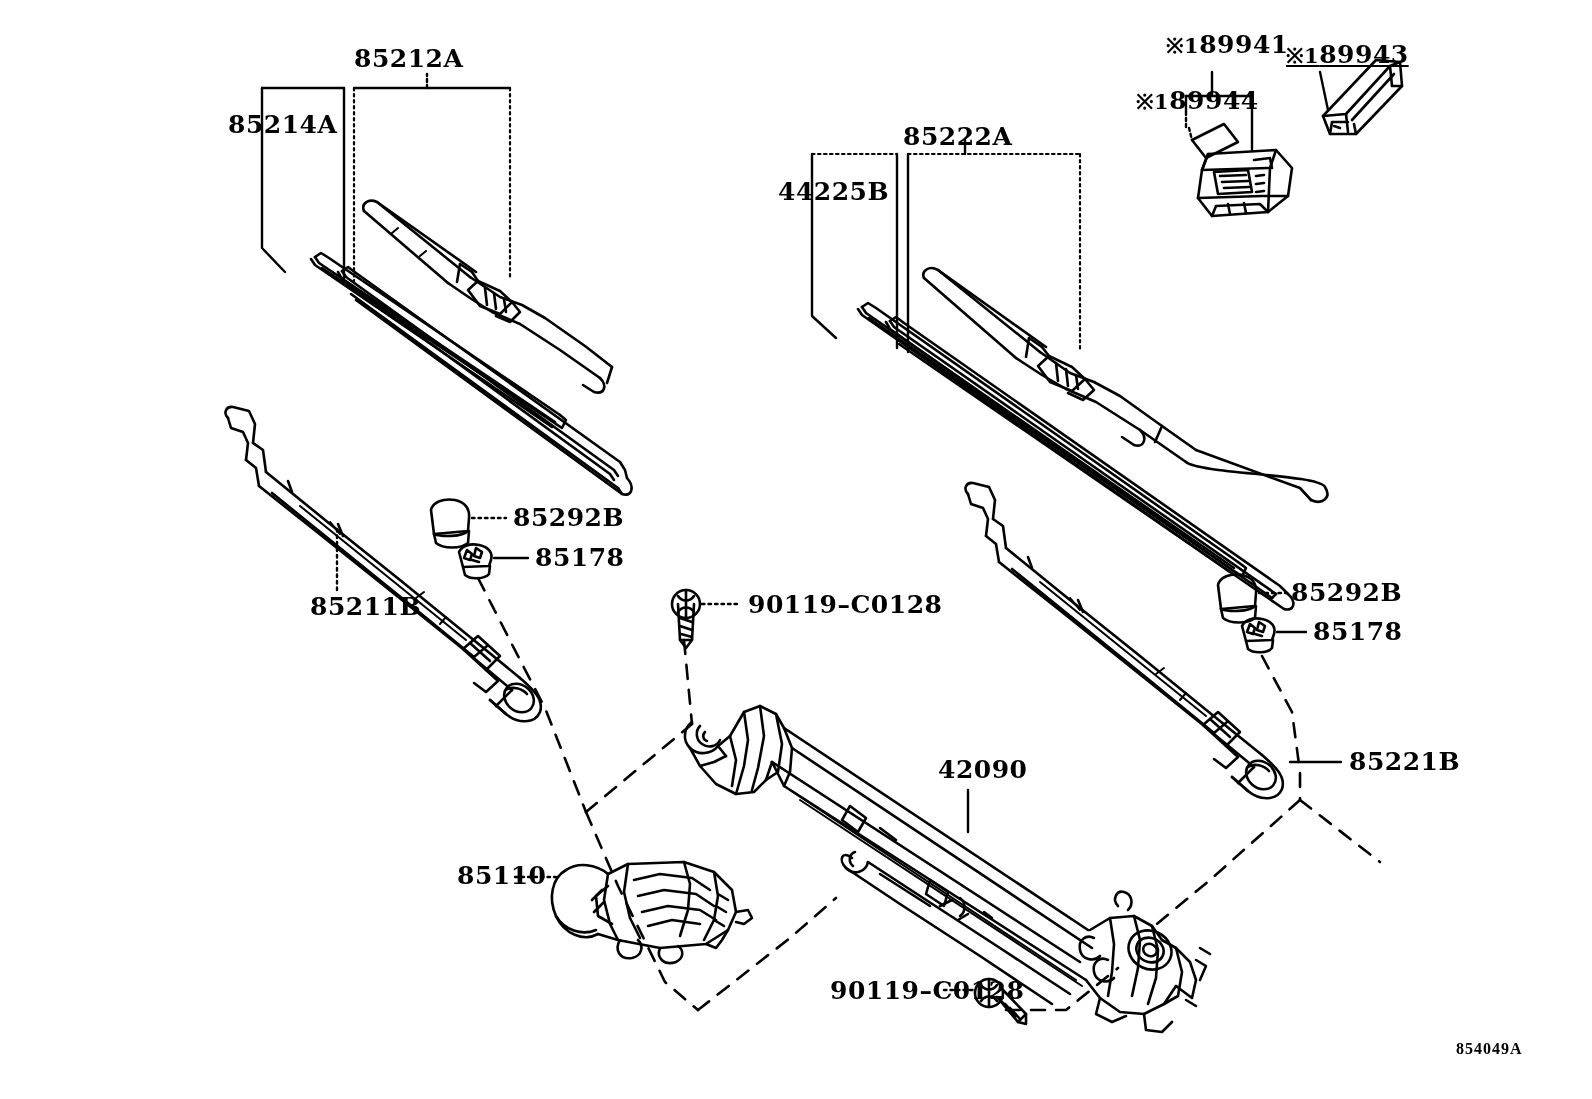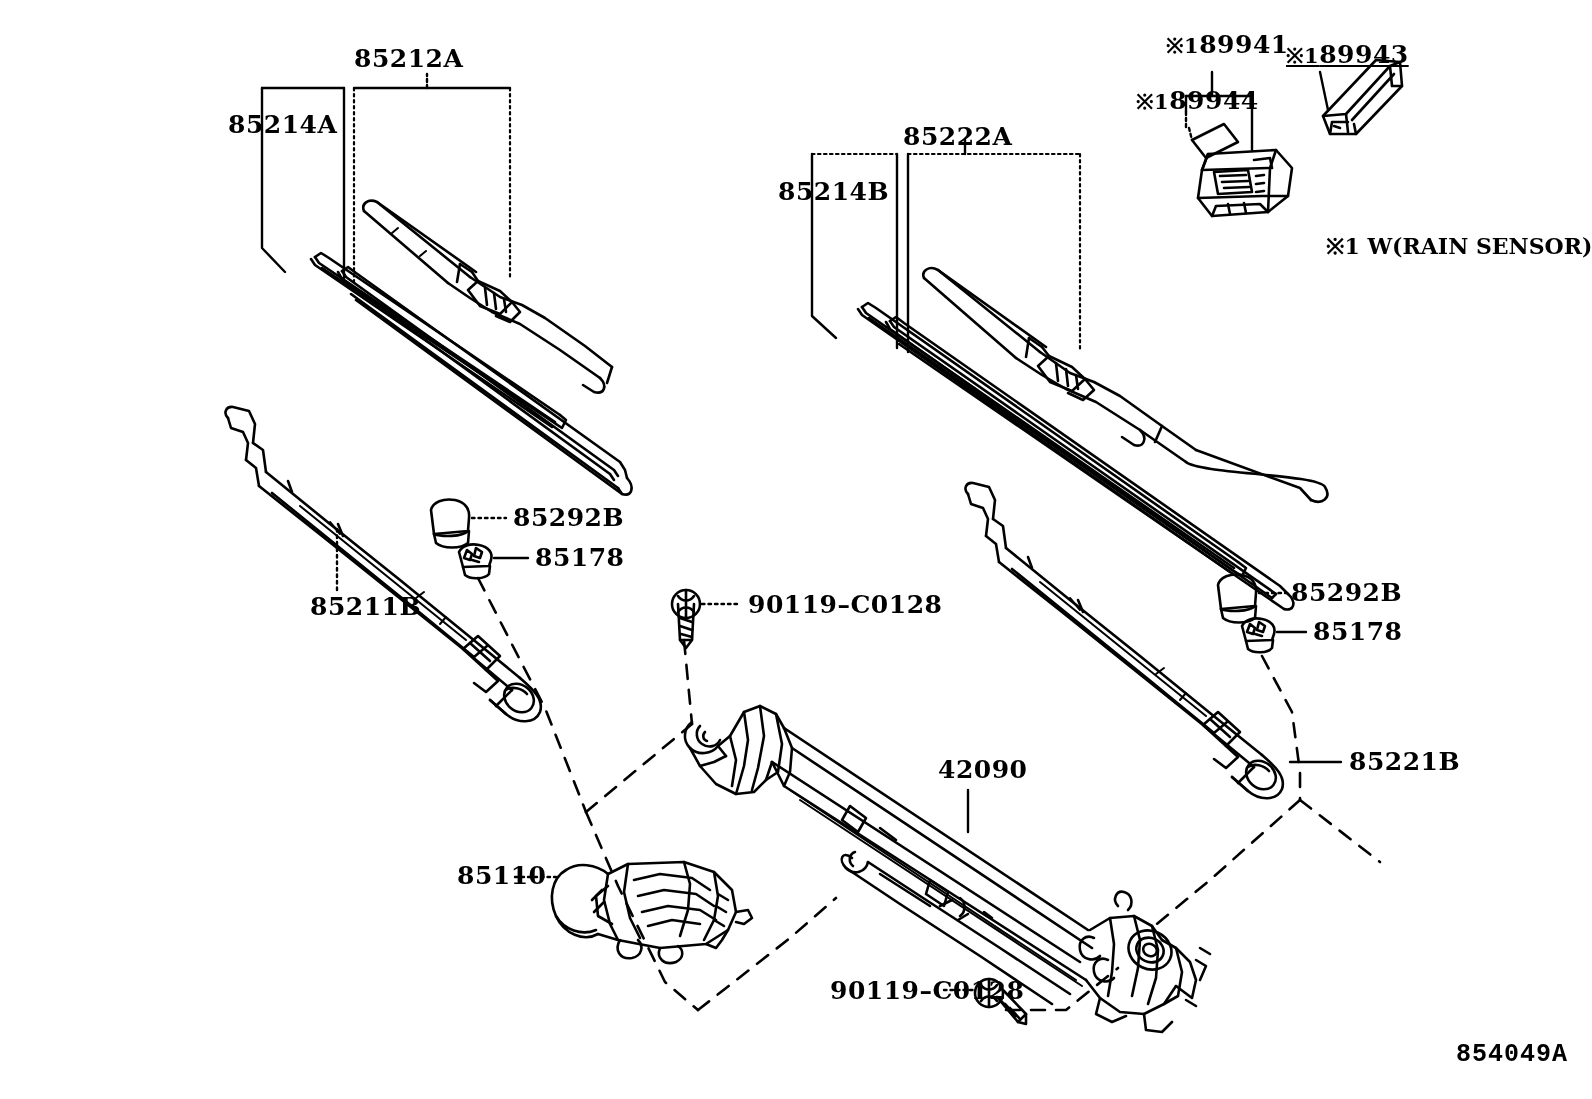--- a/index.html
+++ b/index.html
@@ -5,22 +5,22 @@
   html,body{margin:0;padding:0;background:#ffffff;}
   body{width:1592px;height:1099px;overflow:hidden;
        font-family:"DejaVu Serif","Liberation Serif",serif;}
   #sheet{position:relative;width:1592px;height:1099px;background:#fff;}
   svg.layer{position:absolute;left:0;top:0;width:1592px;height:1099px;}
   .lbl{position:absolute;font-family:"DejaVu Serif","Liberation Serif",serif;
        font-weight:700;font-size:25px;color:#000;white-space:nowrap;
        letter-spacing:.5px;}
   .note{position:absolute;font-family:"DejaVu Serif","Liberation Serif",serif;
         font-weight:700;font-size:22px;color:#000;white-space:nowrap;}
-  .pagecode{position:absolute;font-family:Liberation Mono, monospace;
-        font-weight:700;font-size:25px;color:#000;white-space:nowrap;letter-spacing:1px;text-align:center;}
+  .pagecode{position:absolute;font-family:Liberation Serif, serif;
+        font-weight:700;font-size:16px;color:#000;white-space:nowrap;letter-spacing:1px;text-align:center;}
   .star{font-size:21px;}
 </style>
 </head>
 <body>
 
 <div id="sheet">
 
   <svg class="layer" viewBox="0 0 1592 1099" preserveAspectRatio="none">
     <g fill="none" stroke="#000" stroke-width="2.6" stroke-linecap="round" stroke-linejoin="round">
 
@@ -408,21 +408,21 @@
       </g>
     </g>
   </svg>
 
   <div class="lbl" style="left:354px;top:44px;">85212A</div>
 
   <div class="lbl" style="left:228px;top:110px;">85214A</div>
 
   <div class="lbl" style="left:903px;top:110px;margin-top:12px;">85222A</div>
 
-  <div class="lbl" style="left:778px;top:177px;">85214B</div>
+  <div class="lbl" style="left:778px;top:177px;">44225B</div>
 
   <div class="lbl" style="left:296px;top:592px;margin-left:14px;">85211B</div>
 
   <div class="lbl" style="left:1349px;top:747px;">85221B</div>
 
   <div class="lbl" style="left:513px;top:503px;">85292B</div>
 
   <div class="lbl" style="left:535px;top:543px;">85178</div>
 
   <div class="lbl" style="left:1291px;top:578px;">85292B</div>
@@ -442,17 +442,16 @@
   </div>
 
   <div class="lbl" style="left:1286px;top:40px;text-decoration:underline;">
     <span class="star">※1</span><span>89943</span>
   </div>
 
   <div class="lbl" style="left:1136px;top:86px;">
     <span class="star">※1</span><span>89944</span>
   </div>
 
-  <div class="note" style="left:1326px;top:230px;">※1 W(RAIN SENSOR)</div>
 
   <div class="pagecode" style="left:1456px;top:1040px;">854049A</div>
 
 </div>
 
 </body></html>

